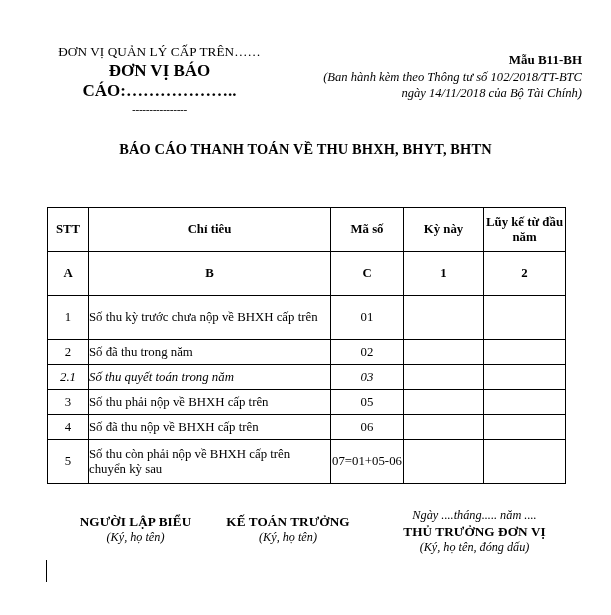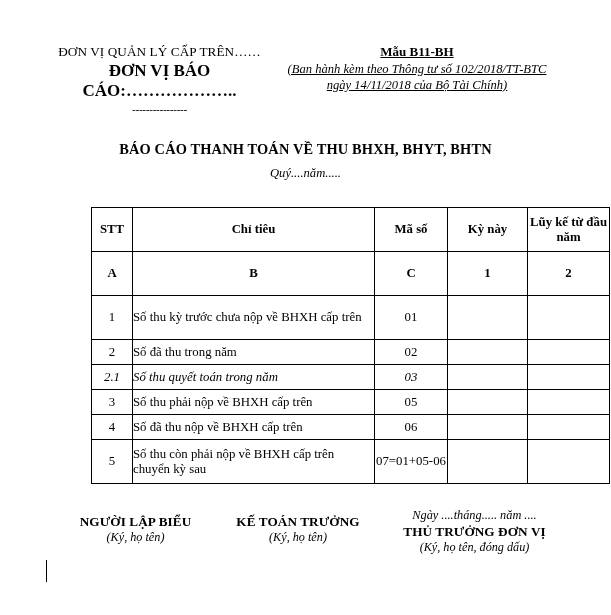--- a/index.html
+++ b/index.html
@@ -54,25 +54,24 @@
   .hdr-left .dashline {
     font-size: 11.5px;
     letter-spacing: -0.4px;
     margin-top: 2px;
     font-family: "Liberation Sans", sans-serif;
   }
 
   .hdr-right {
     position: absolute;
     left: 252px;
-    top: 0;
+    top: 8px;
     width: 330px;
-    text-align: center;
+    text-align: right;
     line-height: 1.28;
-    text-decoration: underline;
   }
   .hdr-right .form-code {
     font-size: 13px;
     font-weight: bold;
   }
   .hdr-right .issue-line {
     font-size: 12.6px;
     font-style: italic;
   }
 
@@ -107,21 +106,20 @@
   }
 
   
   .report-table {
     position: absolute;
     left: 47px;
     top: 207px;
     width: 518px;
     border-collapse: collapse;
     table-layout: fixed;
-    margin-left: 44px;
   }
   .report-table td, .report-table th {
     border: 1px solid #000000;
     padding: 0;
     vertical-align: middle;
     font-weight: normal;
   }
 
   .col-stt    { width: 41px; }
   .col-chitieu{ width: 242px; }
@@ -175,21 +173,21 @@
     top: 496px;
     width: 611px;
     height: 60px;
   }
   .sig-col {
     position: absolute;
     text-align: center;
     line-height: 1.2;
   }
   .sig-col-1 { left: 48px;  width: 175px; top: 18px; }
-  .sig-col-2 { left: 218px; width: 160px; top: 18px; }
+  .sig-col-2 { left: 208px; width: 160px; top: 18px; }
   .sig-col-3 { left: 382px; width: 185px; top: 12px; }
 
   .sig-date {
     font-size: 12.3px;
     font-style: italic;
     margin-bottom: 1px;
   }
   .sig-title {
     font-size: 13.2px;
     font-weight: bold;
@@ -226,21 +224,20 @@
     <div class="hdr-right">
       <div class="form-code">Mẫu B11-BH</div>
       <div class="issue-line">(Ban hành kèm theo Thông tư số 102/2018/TT-BTC</div>
       <div class="issue-line">ngày 14/11/2018 của Bộ Tài Chính)</div>
     </div>
 
   </div>
 
   <div class="doc-title">BÁO CÁO THANH TOÁN VỀ THU BHXH, BHYT, BHTN</div>
 
-  <div class="doc-period">Quý....năm.....</div>
 
 
   <table class="report-table">
     <colgroup>
       <col class="col-stt">
       <col class="col-chitieu">
       <col class="col-maso">
       <col class="col-kynay">
       <col class="col-luyke">
     </colgroup>

